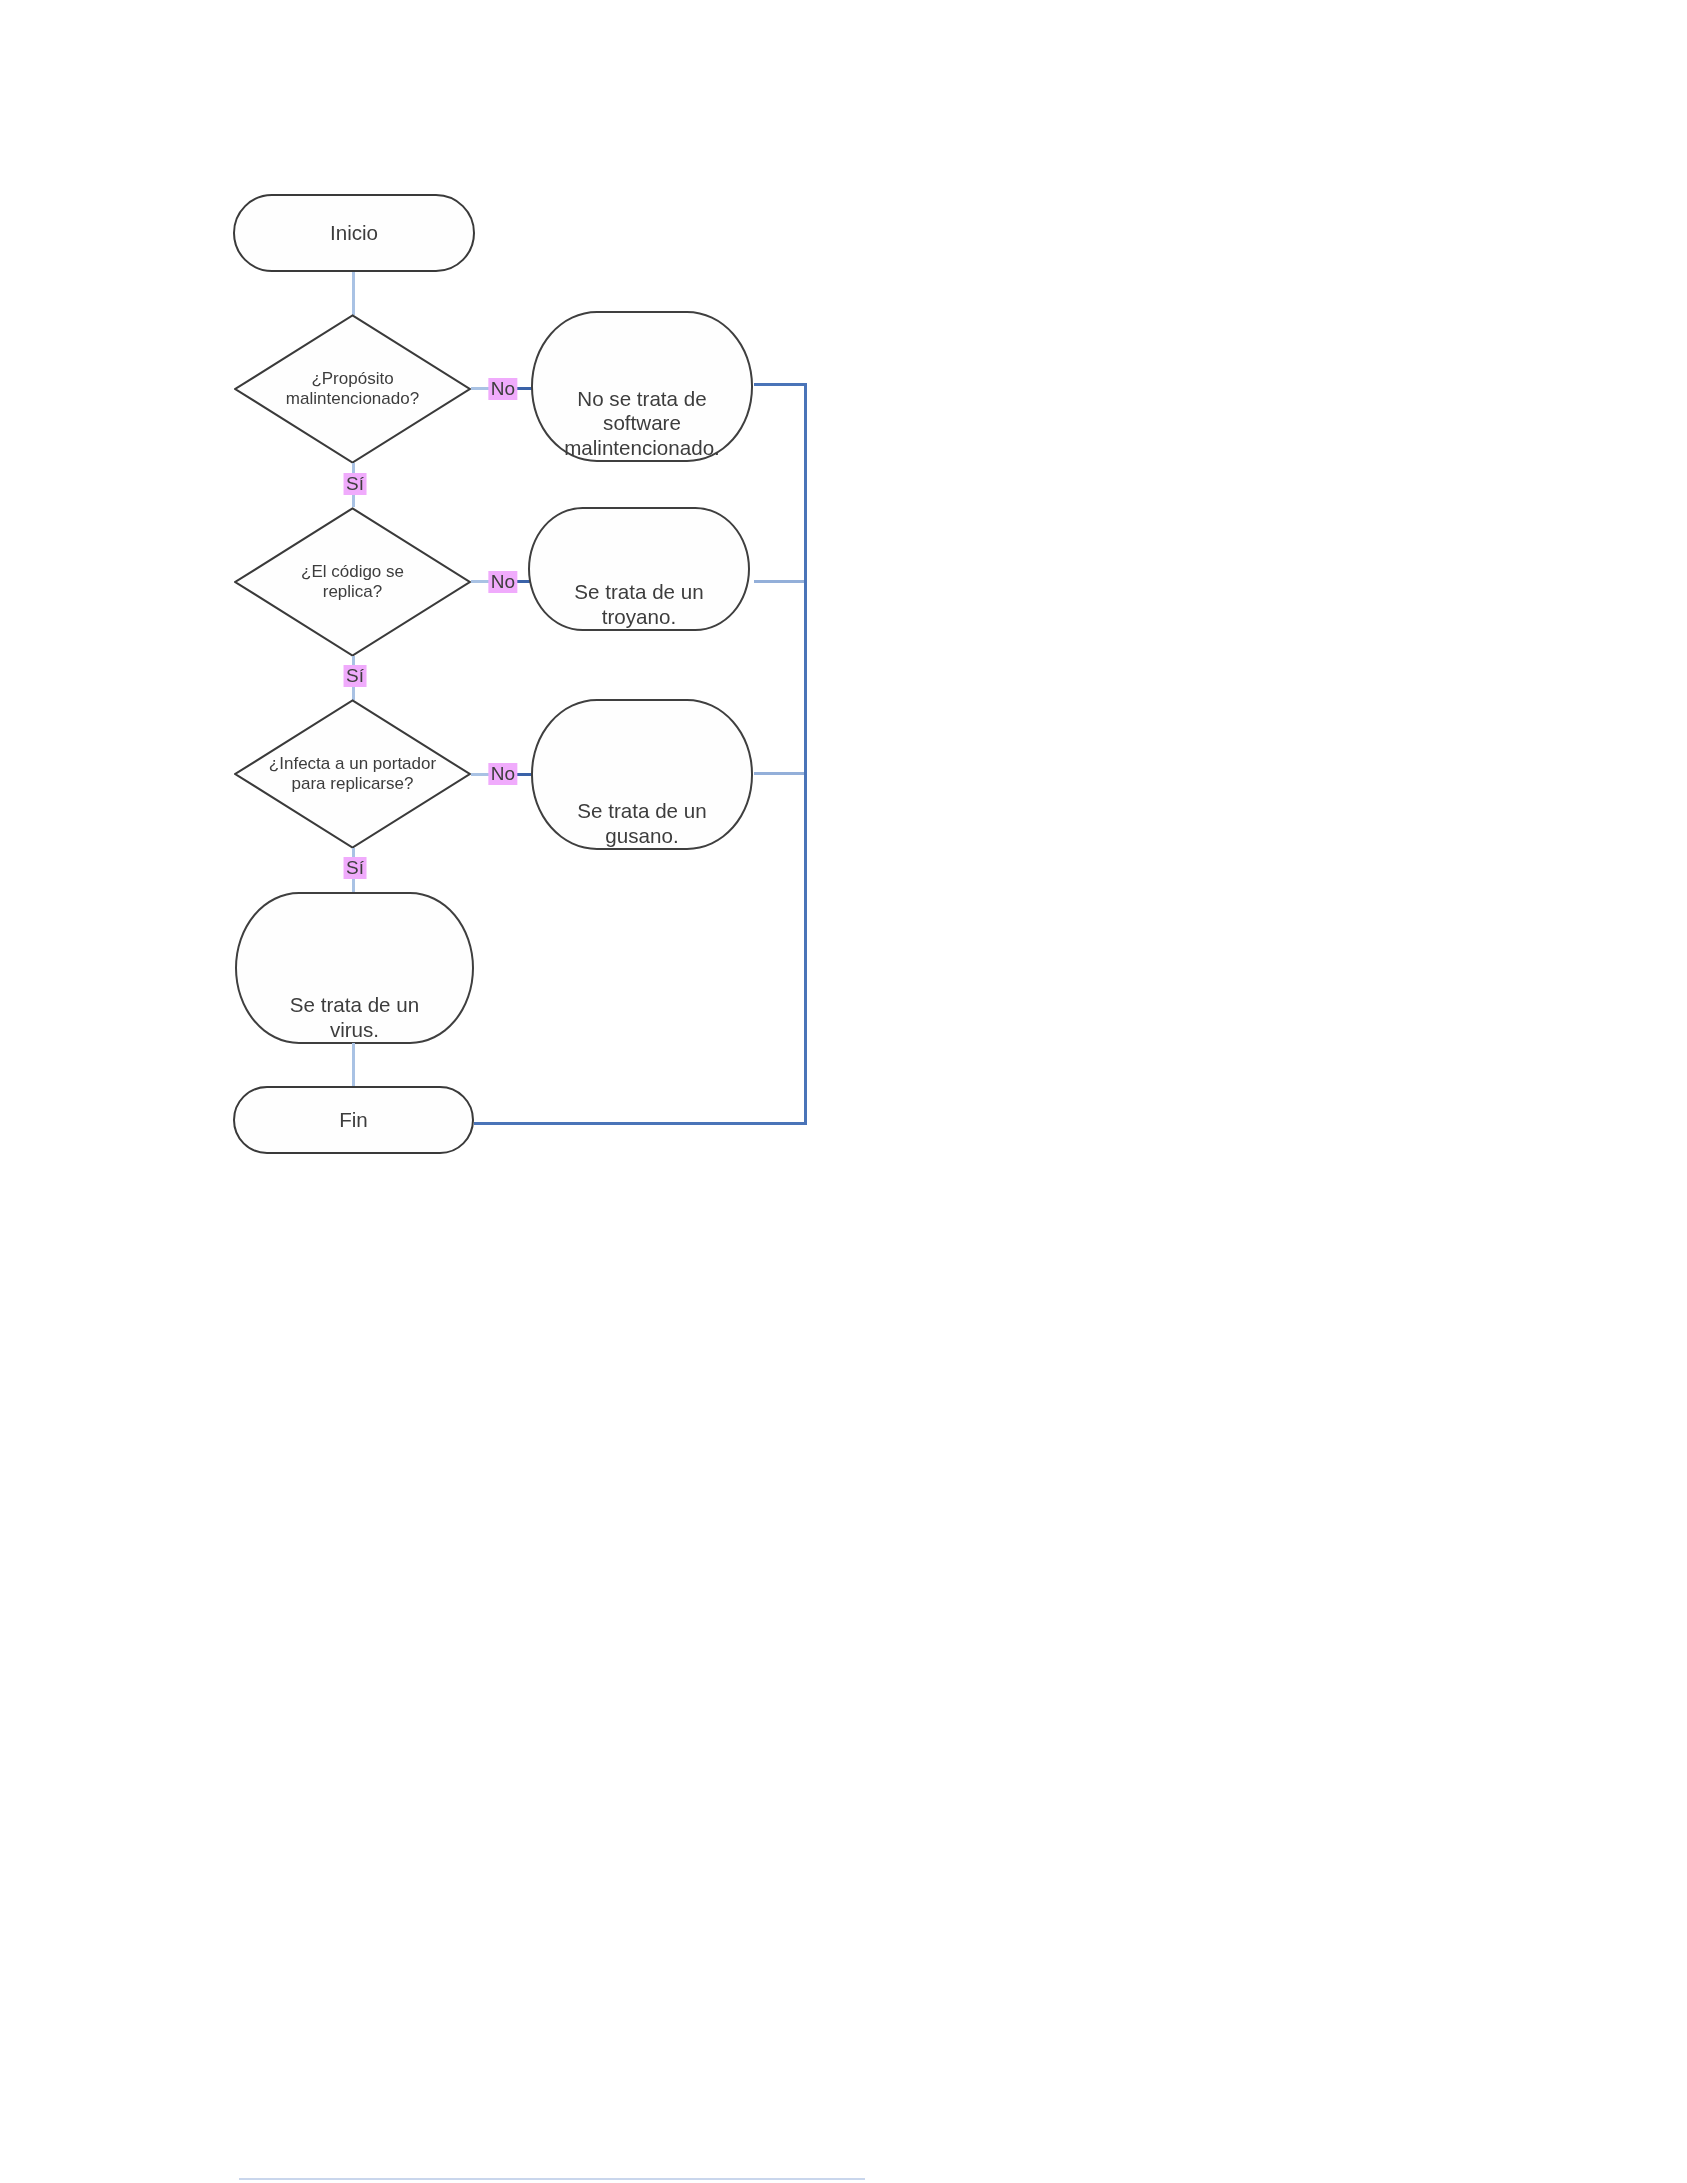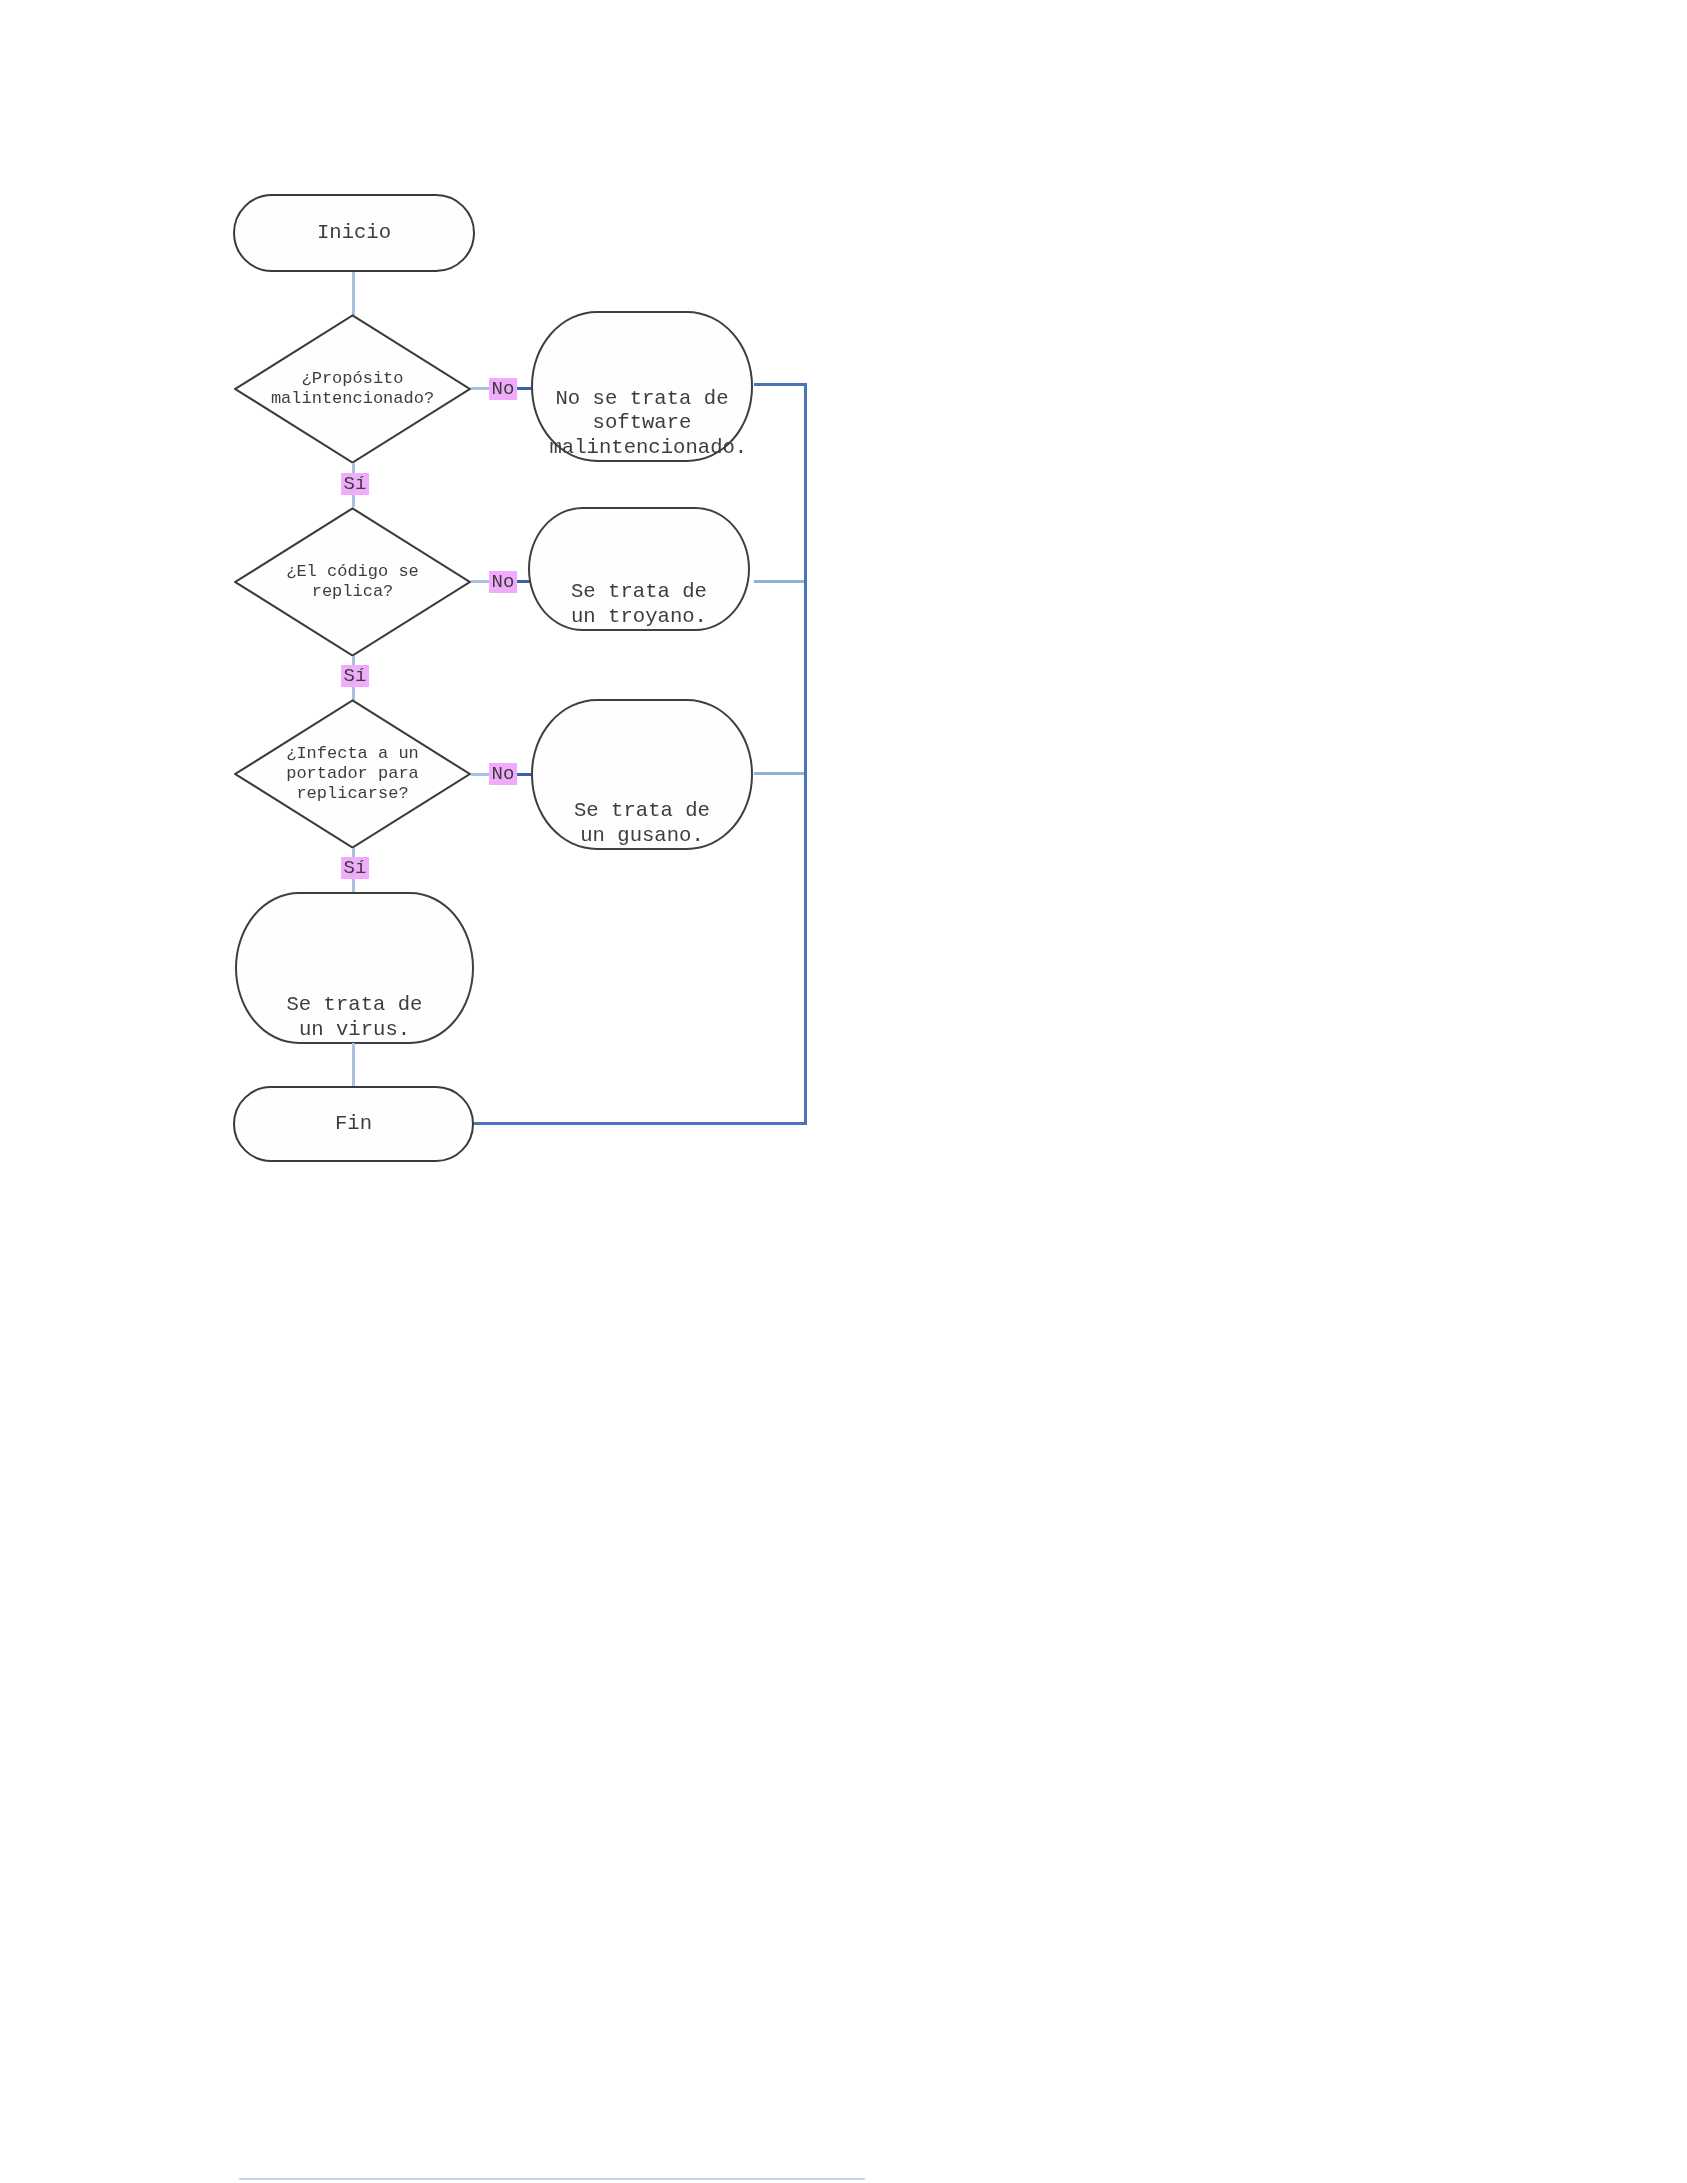--- a/index.html
+++ b/index.html
@@ -8,21 +8,20 @@
     background: #ffffff;
     font-family: "Liberation Sans", "DejaVu Sans", sans-serif;
   }
   #canvas {
     position: relative;
     width: 1687px;
     height: 2183px;
     background: #ffffff;
     overflow: hidden;
     color: #3d3d3d;
-    font-family: Liberation Mono, monospace;
   }
   .node {
     position: absolute;
     display: flex;
     align-items: center;
     justify-content: center;
     text-align: center;
     background: #fefefe;
     font-size: 20.6px;
     line-height: 1.18;
@@ -150,21 +149,21 @@
 
   <div class="conn vlight" style="left:352px; top:848px; height:45px;"></div>
   <span class="branch-label" style="left:355px; top:868px;">Sí</span>
 
   <div class="node result" style="left:235px; top:892px; width:239px; height:152px; border-radius:64px / 76px;">
     <span style="width:169px;">Se trata de un virus.</span>
   </div>
 
   <div class="conn vlight" style="left:352px; top:1043px; height:44px;"></div>
 
-  <div class="node stadium" style="left:233px; top:1086px; width:241px; height:76px; border-radius:38px;align-items:center;">
+  <div class="node stadium" style="left:233px; top:1086px; width:241px; height:68px; border-radius:38px;align-items:center;">
     <span>Fin</span>
   </div>
 
   <div class="conn hdark" style="left:754px; top:383px; width:53px;"></div>
   <div class="conn hmid" style="left:754px; top:580px; width:51px;"></div>
   <div class="conn hmid" style="left:754px; top:772px; width:51px;"></div>
   <div class="conn vdark" style="left:804px; top:383px; height:741px;"></div>
   <div class="conn hdark" style="left:474px; top:1122px; width:333px;"></div>
 
   <div class="faint-rule" style="left:239px; top:2178px; width:626px; height:1.6px;"></div>

